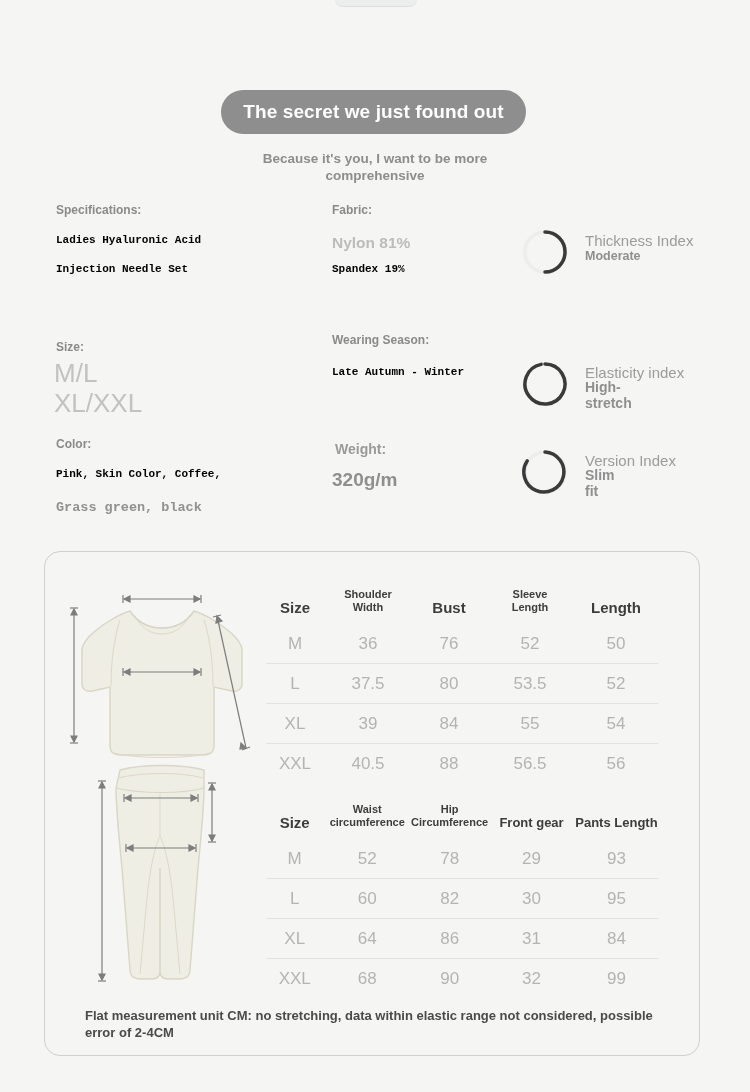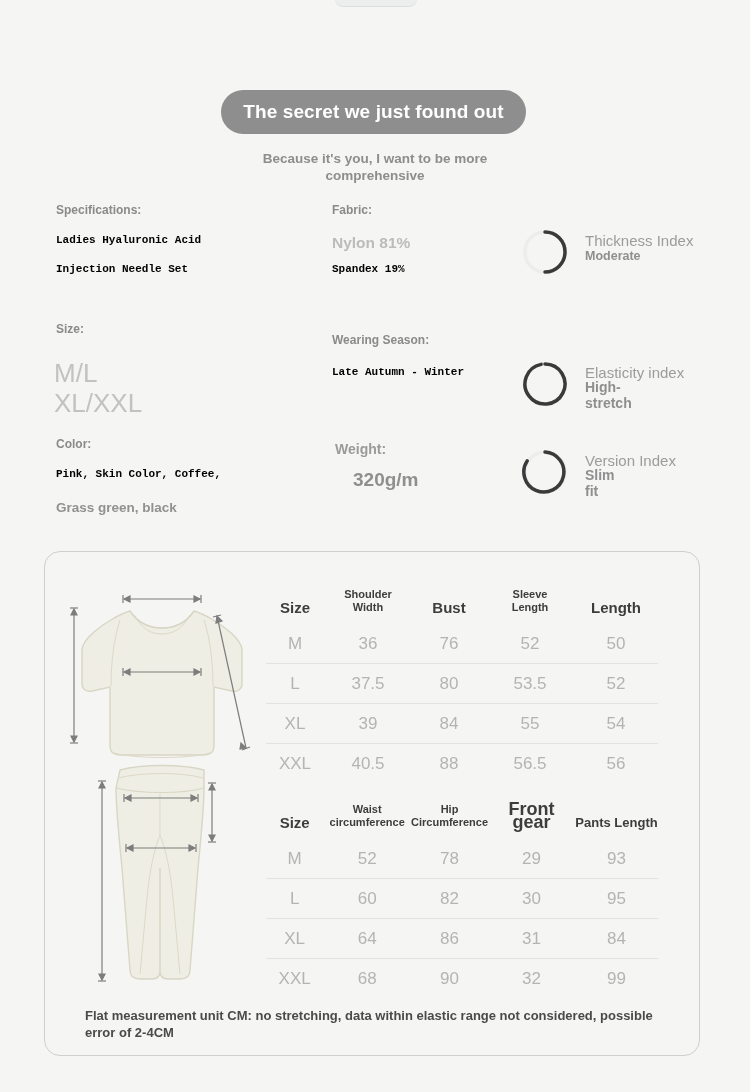--- a/index.html
+++ b/index.html
@@ -64,21 +64,21 @@
     position: absolute;
     font-weight: bold;
     white-space: nowrap;
   }
   .lbl      { color: #8a8a8a; font-size: 12px; }
   .lbl-sm   { color: #9a9a9a; font-size: 14px; }
   .val      { color: #000000; font-size: 11px; font-family: Liberation Mono, monospace; }
   .val-dim  { color: #bcbcbc; font-size: 15.5px; }
   .val-sm   { color: #919191; font-size: 13.5px; }
   .val-big  { color: #c2c2c2; font-size: 26px; font-weight: normal; line-height: 30px; }
-  .val-wt   { color: #8f8f8f; font-size: 19px; margin-left: 21px; }
+  .val-wt   { color: #8f8f8f; font-size: 19px; }
 
   
   .ring-row { position: absolute; }
   .ring {
     position: absolute;
     left: 0; top: 0;
     width: 48px; height: 48px;
   }
   .ring-label {
     position: absolute;
@@ -159,27 +159,27 @@
 
 <div class="pill">
   <span class="pill-text">The secret we just found out</span>
 </div>
 <div class="subtitle">Because it's you, I want to be more comprehensive</div>
 
 <div class="spec lbl" style="left:56px; top:203px;">Specifications:</div>
 <div class="spec val" style="left:56px; top:234px;">Ladies Hyaluronic Acid</div>
 <div class="spec val" style="left:56px; top:263px;">Injection Needle Set</div>
 
-<div class="spec lbl" style="left:56px; top:322px;">Size:</div>
+<div class="spec lbl" style="left:56px; top:340px;">Size:</div>
 <div class="spec val-big" style="left:54px; top:358px;">M/L</div>
 <div class="spec val-big" style="left:54px; top:388px;">XL/XXL</div>
 
 <div class="spec lbl" style="left:56px; top:437px;">Color:</div>
 <div class="spec val" style="left:56px; top:468px;">Pink, Skin Color, Coffee,</div>
-<div class="spec val-sm" style="left:56px; top:500px;">Grass green, black</div>
+<div class="spec val-sm" style="left:56px; top:500px;font-family:Liberation Mono, monospace;">Grass green, black</div>
 
 <div class="spec lbl" style="left:332px; top:203px;">Fabric:</div>
 <div class="spec val-dim" style="left:332px; top:234px;">Nylon 81%</div>
 <div class="spec val" style="left:332px; top:263px;">Spandex 19%</div>
 
 <div class="spec lbl" style="left:332px; top:333px;">Wearing Season:</div>
 <div class="spec val" style="left:332px; top:366px;">Late Autumn - Winter</div>
 
 <div class="spec lbl-sm" style="left:335px; top:441px;">Weight:</div>
 <div class="spec val-wt" style="left:332px; top:469px;">320g/m</div>
@@ -365,21 +365,21 @@
         <span>Size</span>
       </th>
       <th class="th-sm" style="width:88px;">
         <span>Waist</span><br>
         <span>circumference</span>
       </th>
       <th class="th-sm" style="width:74px;">
         <span>Hip</span><br>
         <span>Circumference</span>
       </th>
-      <th class="th-lg" style="width:88px; font-size:18px;">
+      <th class="th-lg" style="width:88px; font-size:13px;">
         <span>Front gear</span>
       </th>
       <th class="th-lg" style="width:84px; font-size:13px;">
         <span>Pants Length</span>
       </th>
     </tr>
   </thead>
   <tbody>
     <tr>
       <td>M</td>

